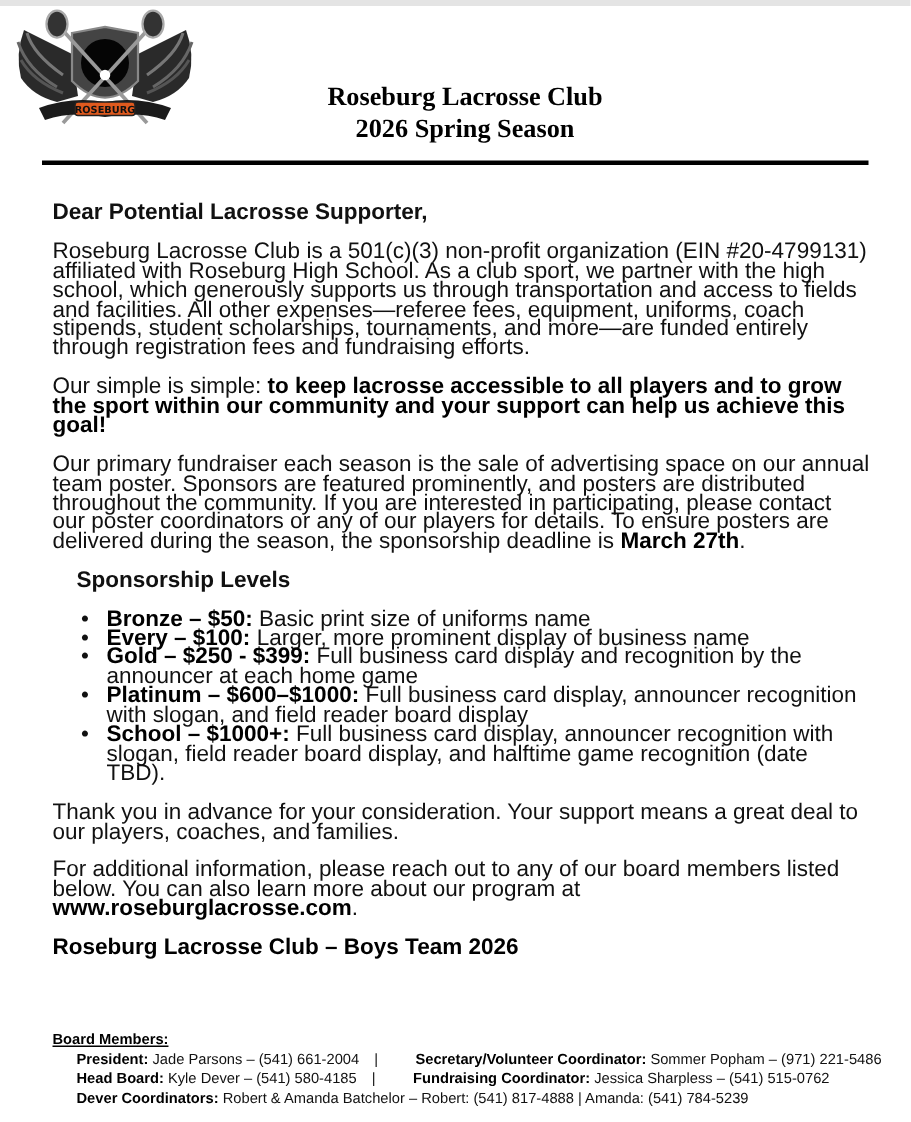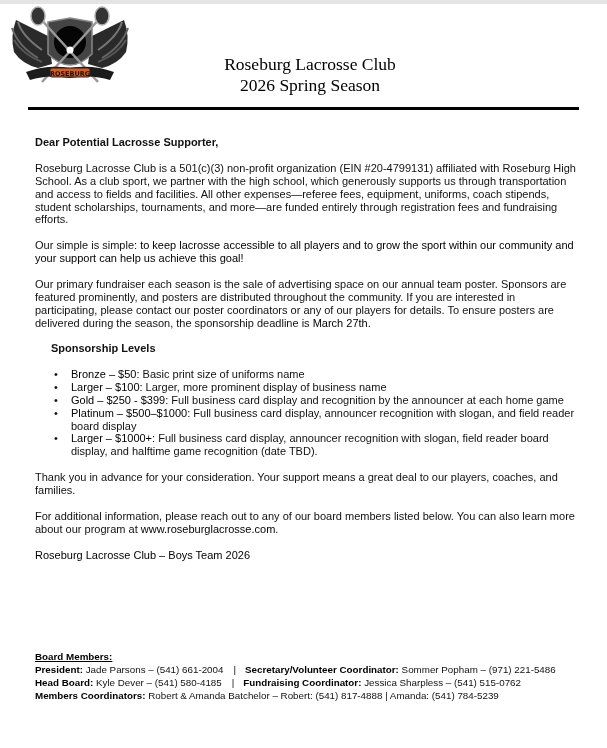--- a/index.html
+++ b/index.html
@@ -5,41 +5,41 @@
   html, body { margin: 0; padding: 0; }
   body {
     width: 607px; height: 748px; overflow: hidden;
     background: #ffffff; position: relative;
     font-family: "Liberation Sans", sans-serif; color: #111;
   }
   .topbar { position: absolute; left: 0; top: 0; width: 607px; height: 4px; background: #e4e4e4; }
   .logo { position: absolute; left: 8px; top: 6px; width: 124px; height: 82px; }
   .title-block {
     position: absolute; left: 180px; top: 54px; width: 260px;
-    text-align: center; font-family: "Liberation Serif", serif; font-weight: normal;
+    text-align: center; font-family: "Liberation Serif", serif; font-weight: bold;
     font-size: 17.5px; line-height: 21px; color: #000;
   }
   .rule { position: absolute; left: 28px; top: 107px; width: 551px; height: 3px; background: #000; }
   .body-text {
     position: absolute; left: 35px; top: 136px; width: 545px;
-    font-size: 11px; line-height: 12.9px; color: #111;
+    font-size: 15px; line-height: 12.9px; color: #111;
   }
   .body-text p { margin: 0 0 12.9px 0; }
-  .body-text b { font-weight: normal; color: #000; }
+  .body-text b { font-weight: bold; color: #000; }
   .salutation { font-weight: bold; }
   .levels-heading { font-weight: bold; margin-bottom: 12.6px !important; padding-left: 16px; }
   ul.levels { list-style: none; margin: 0 0 12.9px 0; padding: 0 0 0 36px; }
   ul.levels li { position: relative; margin: 0; }
   ul.levels li .bullet { position: absolute; left: -17px; top: 0; }
   .board {
-    position: absolute; left: 35px; top: 650px; width: 570px;
+    position: absolute; left: 35px; top: 687px; width: 570px;
     font-size: 9.8px; line-height: 13px; color: #111;
   }
   .board .hdr { font-weight: bold; text-decoration: underline; color: #000; }
-  .board b { color: #000; }
+  .board b { color: #000; margin-left: 16px; }
   .sep { display: inline-block; padding: 0 9px 0 10px; }
 </style>
 </head>
 <body>
 
 <div class="topbar"></div>
 
 <svg class="logo" viewBox="0 0 124 82">
 
   <path d="M8 14 Q2 30 6 46 Q14 58 30 62 L44 58 L40 30 Z" fill="#2a2a2a"></path>
@@ -74,34 +74,34 @@
 <div class="rule"></div>
 
 <div class="body-text">
   <p class="salutation">Dear Potential Lacrosse Supporter,</p>
   <p>Roseburg Lacrosse Club is a 501(c)(3) non-profit organization (EIN #20-4799131) affiliated with Roseburg High School. As a club sport, we partner with the high school, which generously supports us through transportation and access to fields and facilities. All other expenses—referee fees, equipment, uniforms, coach stipends, student scholarships, tournaments, and more—are funded entirely through registration fees and fundraising efforts.</p>
   <p><span>Our simple is simple: </span><b>to keep lacrosse accessible to all players and to grow the sport within our community and your support can help us achieve this goal!</b></p>
   <p><span>Our primary fundraiser each season is the sale of advertising space on our annual team poster. Sponsors are featured prominently, and posters are distributed throughout the community. If you are interested in participating, please contact our poster coordinators or any of our players for details. To ensure posters are delivered during the season, the sponsorship deadline is </span><b>March 27th</b><span>.</span></p>
   <p class="levels-heading">Sponsorship Levels</p>
   <ul class="levels">
     <li><span class="bullet">•</span><b>Bronze – $50:</b><span> Basic print size of uniforms name</span></li>
-    <li><span class="bullet">•</span><b>Larger – $100:</b><span> Larger, more prominent display of business name</span></li>
+    <li><span class="bullet">•</span><b>Every – $100:</b><span> Larger, more prominent display of business name</span></li>
     <li><span class="bullet">•</span><b>Gold – $250 - $399:</b><span> Full business card display and recognition by the announcer at each home game</span></li>
-    <li><span class="bullet">•</span><b>Platinum – $500–$1000:</b><span> Full business card display, announcer recognition with slogan, and field reader board display</span></li>
-    <li><span class="bullet">•</span><b>Larger – $1000+:</b><span> Full business card display, announcer recognition with slogan, field reader board display, and halftime game recognition (date TBD).</span></li>
+    <li><span class="bullet">•</span><b>Platinum – $600–$1000:</b><span> Full business card display, announcer recognition with slogan, and field reader board display</span></li>
+    <li><span class="bullet">•</span><b>School – $1000+:</b><span> Full business card display, announcer recognition with slogan, field reader board display, and halftime game recognition (date TBD).</span></li>
   </ul>
   <p>Thank you in advance for your consideration. Your support means a great deal to our players, coaches, and families.</p>
   <p><span>For additional information, please reach out to any of our board members listed below. You can also learn more about our program at </span><b>www.roseburglacrosse.com</b><span>.</span></p>
   <p><b>Roseburg Lacrosse Club – Boys Team 2026</b></p>
 </div>
 
 <div class="board">
   <div class="hdr">Board Members:</div>
   <div>
     <b>President:</b><span> Jade Parsons – (541) 661-2004</span><span class="sep">|</span><b>Secretary/Volunteer Coordinator:</b><span> Sommer Popham – (971) 221-5486</span>
   </div>
   <div>
     <b>Head Board:</b><span> Kyle Dever – (541) 580-4185</span><span class="sep">|</span><b>Fundraising Coordinator:</b><span> Jessica Sharpless – (541) 515-0762</span>
   </div>
   <div>
-    <b>Members Coordinators:</b><span> Robert &amp; Amanda Batchelor – Robert: (541) 817-4888 | Amanda: (541) 784-5239</span>
+    <b>Dever Coordinators:</b><span> Robert &amp; Amanda Batchelor – Robert: (541) 817-4888 | Amanda: (541) 784-5239</span>
   </div>
 </div>
 
 </body></html>

